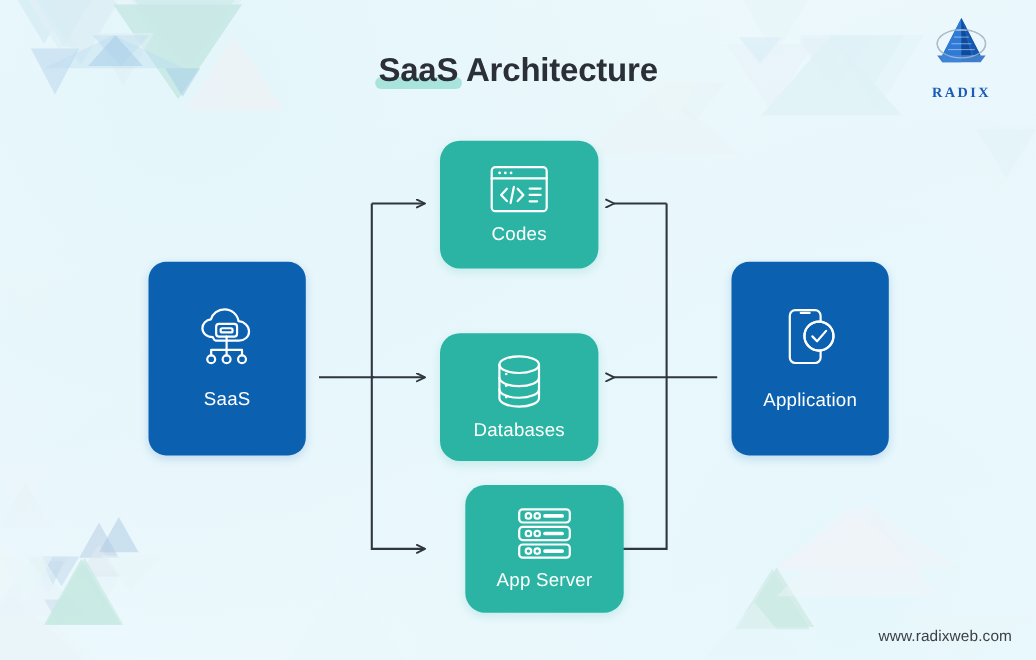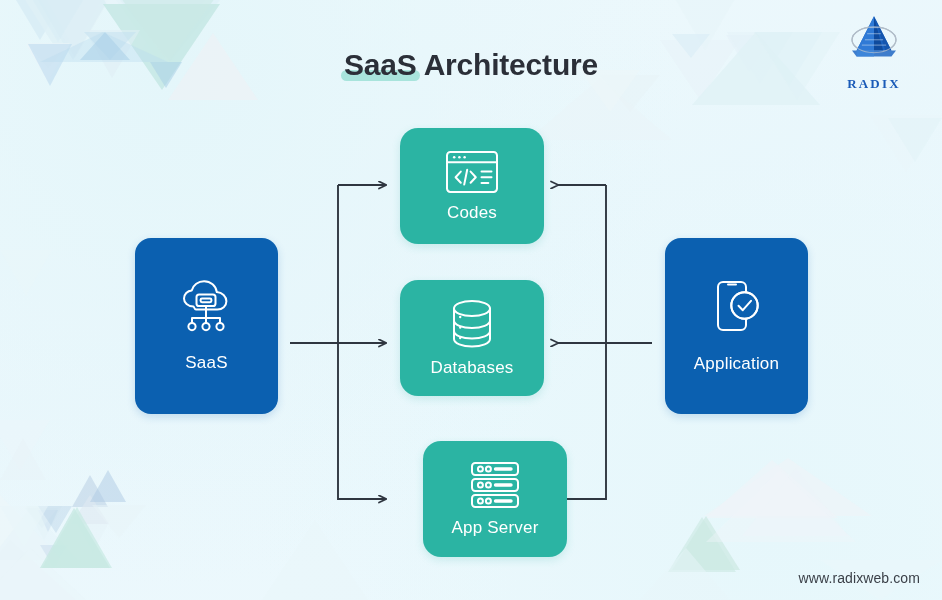--- a/index.html
+++ b/index.html
@@ -76,21 +76,21 @@
   .card-teal {
     width:144px; height:116px; border-radius:18px;
     background:#2bb4a3;
     box-shadow:0 3px 9px rgba(43,180,163,0.18);
   }
   .card-teal .glyph { margin-bottom:8px; }
 
   #card-saas        { left:135px; top:238px; }
   #card-application { left:665px; top:238px; }
   #card-codes       { left:400px; top:128px; }
-  #card-databases   { left:400px; top:280px; }
+  #card-databases   { left:400px; top:303px; }
   #card-appserver   { left:400px; top:441px;margin-left:23px; }
 
   
   #connectors { position:absolute; inset:0; width:942px; height:600px; }
 
   
   .footer {
     position:absolute; right:22px; bottom:14px;
     font-size:14px; color:#3a3f47; letter-spacing:0.1px;
   }

